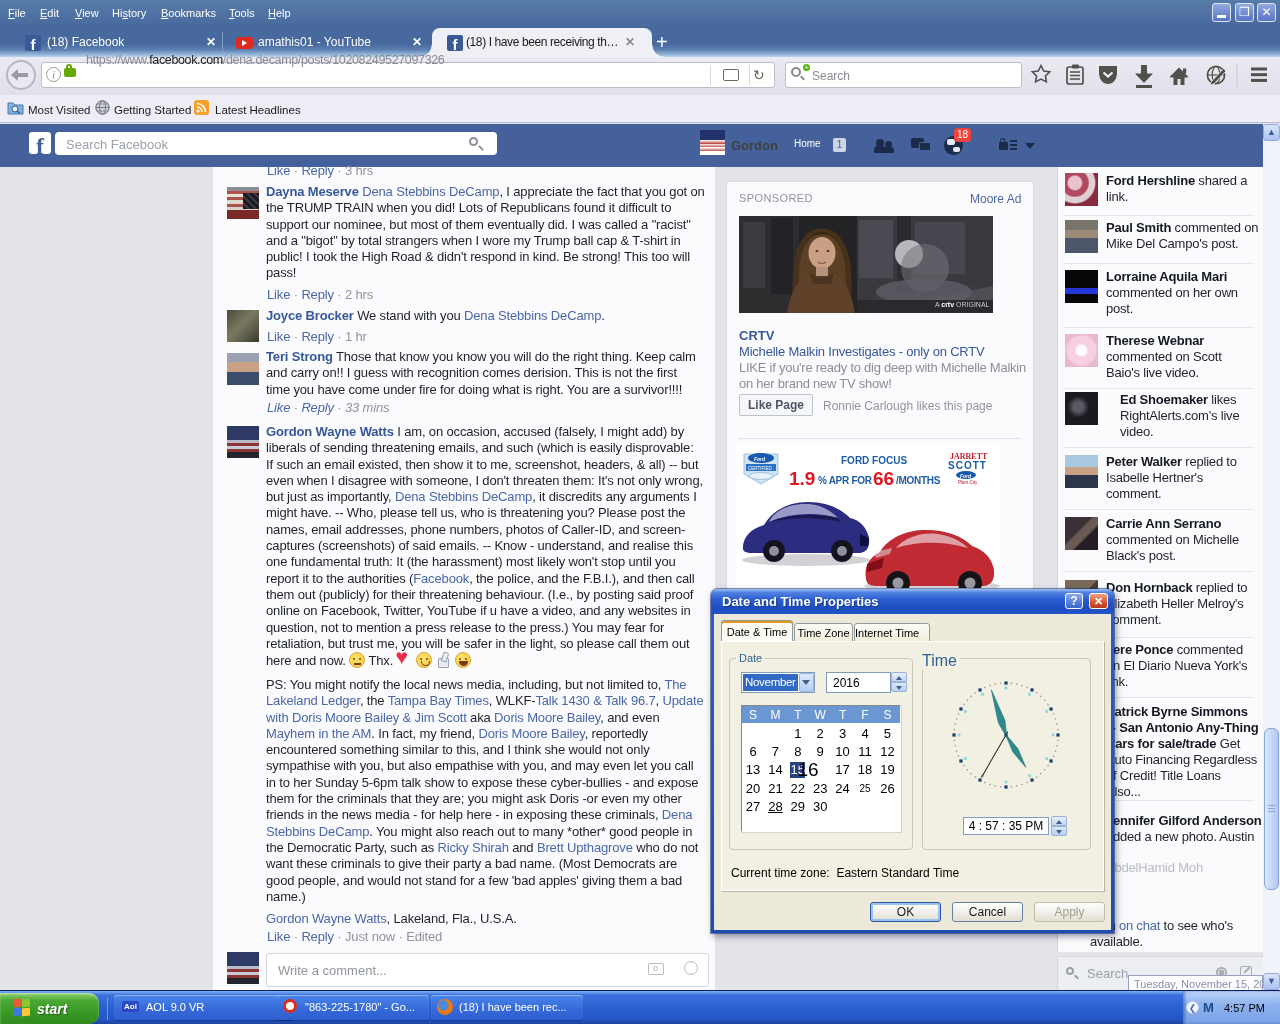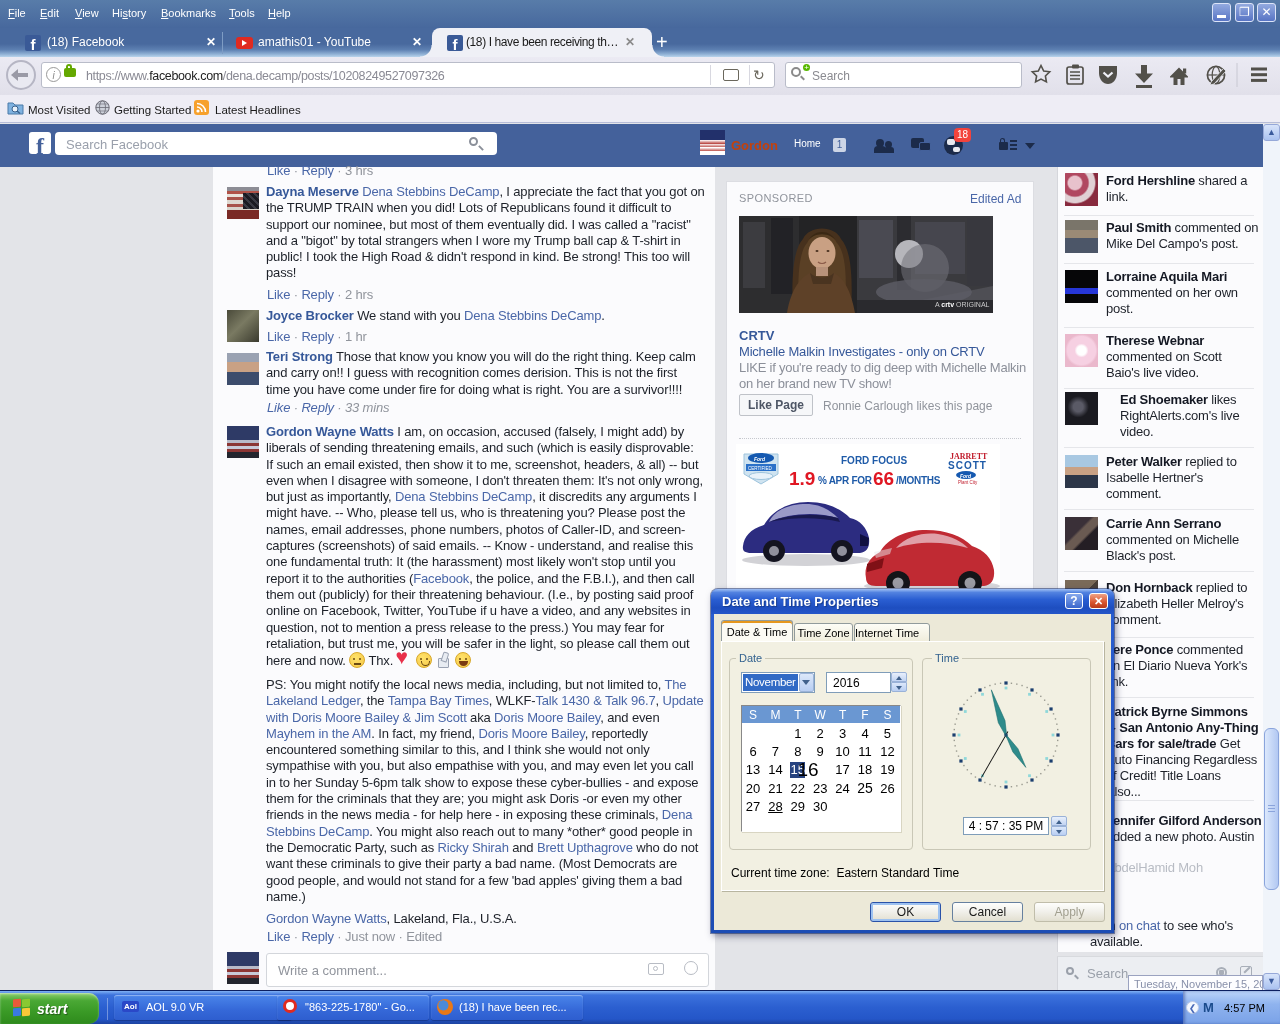--- a/index.html
+++ b/index.html
@@ -94,21 +94,21 @@
 <span class="tclose" style="left:656px;top:31px;font-size:20px;font-weight:normal;">+</span>
 
 <div id="navbar" class="abs"></div>
 <div class="abs" style="left:6px;top:60px;width:30px;height:30px;border-radius:50%;border:2px solid #b6b6c4;background:#e9e9f1;"></div>
 <div class="abs" style="left:17px;top:73px;width:11px;height:4px;background:#9a9aa6;"></div>
 <div class="abs" style="left:11px;top:69px;width:0;height:0;border-top:6px solid transparent;border-bottom:6px solid transparent;border-right:7px solid #9a9aa6;"></div>
 <div class="field" style="left:41px;top:62px;width:734px;height:26px;"></div>
 <div class="abs" style="left:46px;top:67px;width:15px;height:15px;border:1px solid #999;border-radius:50%;color:#888;font-size:10px;text-align:center;line-height:15px;font-style:italic;">i</div>
 <div class="abs" style="left:64px;top:68px;width:12px;height:9px;background:#64a800;border-radius:2px;"></div>
 <div class="abs" style="left:66px;top:64px;width:6px;height:6px;border:2px solid #64a800;border-bottom:none;border-radius:4px 4px 0 0;"></div>
-<div class="abs" style="left:86px;top:69px;font-size:12.5px;letter-spacing:-0.35px;color:#8a8a94;text-align:center;">https://www.<span style="color:#222;">facebook.com</span>/dena.decamp/posts/10208249527097326</div>
+<div class="abs" style="left:86px;top:53px;font-size:12.5px;letter-spacing:-0.35px;color:#8a8a94;text-align:center;">https://www.<span style="color:#222;">facebook.com</span>/dena.decamp/posts/10208249527097326</div>
 <div class="abs" style="left:710px;top:65px;width:1px;height:20px;background:#d8d8e0;"></div>
 <div class="abs" style="left:723px;top:69px;width:16px;height:12px;border:1.5px solid #6a675c;border-radius:2px;"></div>
 <div class="abs" style="left:749px;top:65px;width:1px;height:20px;background:#d8d8e0;"></div>
 <div class="abs" style="left:753px;top:67px;color:#6a675c;font-size:14px;">↻</div>
 <div class="field" style="left:785px;top:62px;width:237px;height:26px;"></div>
 <div class="abs" style="left:791px;top:67px;width:10px;height:10px;border:2px solid #8a8a8a;border-radius:50%;"></div>
 <div class="abs" style="left:800px;top:77px;width:5px;height:2px;background:#8a8a8a;transform:rotate(45deg);"></div>
 <div class="abs" style="left:803px;top:64px;width:7px;height:7px;background:#58b800;border-radius:50%;color:#fff;font-size:8px;line-height:7px;text-align:center;">+</div>
 <div class="abs" style="left:812px;top:69px;font-size:12px;color:#8a8a90;">Search</div>
 
@@ -160,21 +160,21 @@
 <span class="bktxt" style="left:215px;">Latest Headlines</span>
 
 <div id="fbbar" class="abs"></div>
 <div class="abs" style="left:29px;top:132px;width:22px;height:22px;background:#fff;border-radius:3px;"></div>
 <div class="abs" style="left:36px;top:133px;width:15px;height:21px;overflow:hidden;color:#44619b;font-weight:bold;font-size:24px;line-height:27px;font-family:'Liberation Serif',serif;">f</div>
 <div class="abs" style="left:55px;top:132px;width:442px;height:23px;background:#fff;border-radius:4px;"></div>
 <div class="abs" style="left:66px;top:137px;font-size:13px;color:#9aa0ac;">Search Facebook</div>
 <div class="abs" style="left:469px;top:137px;width:9px;height:9px;border:2px solid #8a8f99;border-radius:50%;"></div>
 <div class="abs" style="left:478px;top:147px;width:6px;height:2px;background:#8a8f99;transform:rotate(45deg);"></div>
 <div class="abs" style="left:700px;top:130px;width:25px;height:25px;background:linear-gradient(#22306b 40%,#fff 40%,#b8443e 55%,#fff 55%,#b8443e 70%,#fff 70%,#b8443e 85%,#fff 85%);"></div>
-<div class="abs" style="left:731px;top:138px;font-size:13px;font-weight:bold;color:#c2410c;">Gordon</div>
+<div class="abs" style="left:731px;top:138px;font-size:13px;font-weight:bold;color:#404040;">Gordon</div>
 <div class="abs" style="left:794px;top:138px;font-size:10px;font-weight:normal;color:#fff;">Home</div>
 <div class="abs" style="left:833px;top:138px;width:13px;height:14px;background:#cdd5e6;border-radius:2px;color:#44619b;font-size:10px;text-align:center;line-height:14px;">1</div>
 
 <div class="abs" style="left:876px;top:139px;width:8px;height:8px;background:#1c2b4a;border-radius:50%;"></div>
 <div class="abs" style="left:874px;top:146px;width:12px;height:7px;background:#1c2b4a;border-radius:4px 4px 0 0;"></div>
 <div class="abs" style="left:885px;top:141px;width:7px;height:7px;background:#1c2b4a;border-radius:50%;"></div>
 <div class="abs" style="left:884px;top:147px;width:10px;height:6px;background:#1c2b4a;border-radius:3px 3px 0 0;"></div>
 <div class="abs" style="left:911px;top:138px;width:13px;height:10px;background:#1c2b4a;border-radius:2px;"></div>
 <div class="abs" style="left:919px;top:142px;width:12px;height:9px;background:#1c2b4a;border-radius:2px;border:1px solid #44619b;"></div>
 <div class="abs" style="left:944px;top:136px;width:19px;height:19px;background:#1c2b4a;border-radius:50%;"></div>
@@ -209,21 +209,21 @@
 <div class="meta" style="left:267px;top:929px;"><span class="lk">Like</span> <span class="gy">·</span> <span class="lk">Reply</span> <span class="gy">· Just now · Edited</span></div>
 
 <div class="av" style="left:227px;top:952px;background:linear-gradient(180deg,#2e3a66 0 45%,#b8bac8 45% 52%,#8c3634 52% 62%,#c8cad8 62% 72%,#8c3634 72% 82%,#23252e 82% 100%);"></div>
 <div class="abs" style="left:266px;top:953px;width:443px;height:34px;background:#fff;border:1px solid #d3d6db;border-radius:3px;"></div>
 <div class="abs" style="left:278px;top:963px;font-size:13px;color:#90949c;">Write a comment...</div>
 <div class="abs" style="left:648px;top:963px;width:16px;height:12px;border:1.5px solid #b8bcc4;border-radius:2px;"></div>
 <div class="abs" style="left:653px;top:966px;width:5px;height:5px;border:1.5px solid #b8bcc4;border-radius:50%;"></div>
 <div class="abs" style="left:684px;top:961px;width:14px;height:14px;border:1.5px solid #b8bcc4;border-radius:50%;"></div>
 <div id="sponscard" class="abs"></div>
 <div class="abs" style="left:739px;top:192px;font-size:11px;font-weight:normal;color:#90949c;letter-spacing:.4px;">SPONSORED</div>
-<div class="abs" style="left:970px;top:192px;font-size:12px;color:#4a67a8;">Edited Ad</div>
+<div class="abs" style="left:970px;top:192px;font-size:12px;color:#4a67a8;">Moore Ad</div>
 
 <svg class="abs" style="left:739px;top:216px;" width="254" height="97" viewBox="0 0 254 97">
  <rect width="254" height="97" fill="#232325"></rect>
  <rect x="0" y="0" width="60" height="97" fill="#2d2d2f"></rect>
  <rect x="4" y="6" width="22" height="66" fill="#3c3c40"></rect>
  <rect x="32" y="2" width="22" height="76" fill="#222226"></rect>
  <rect x="118" y="0" width="136" height="97" fill="#3a3a3e"></rect>
  <rect x="120" y="4" width="34" height="58" fill="#4a4a52"></rect>
  <rect x="158" y="0" width="14" height="74" fill="#2c2c30"></rect>
  <rect x="176" y="6" width="50" height="52" fill="#46464e"></rect>
@@ -394,30 +394,30 @@
       <span style="position:absolute;left:48.3px;top:36.9px;width:15px;height:16px;text-align:center;font-size:13px;line-height:16px;background:#26427f;color:#fff;">15</span>
       <span style="position:absolute;left:55px;top:36.4px;width:22px;height:17px;text-align:center;font-size:19px;line-height:17px;color:#000;">16</span>
       <span style="position:absolute;left:89.6px;top:36.4px;width:22px;height:17px;text-align:center;font-size:13px;line-height:17px;color:#000;">17</span>
       <span style="position:absolute;left:112px;top:36.4px;width:22px;height:17px;text-align:center;font-size:13px;line-height:17px;color:#000;">18</span>
       <span style="position:absolute;left:134.39999999999998px;top:36.4px;width:22px;height:17px;text-align:center;font-size:13px;line-height:17px;color:#000;">19</span>
       <span style="position:absolute;left:0px;top:54.599999999999994px;width:22px;height:17px;text-align:center;font-size:13px;line-height:17px;color:#000;">20</span>
       <span style="position:absolute;left:22.4px;top:54.599999999999994px;width:22px;height:17px;text-align:center;font-size:13px;line-height:17px;color:#000;">21</span>
       <span style="position:absolute;left:44.8px;top:54.599999999999994px;width:22px;height:17px;text-align:center;font-size:13px;line-height:17px;color:#000;">22</span>
       <span style="position:absolute;left:67.19999999999999px;top:54.599999999999994px;width:22px;height:17px;text-align:center;font-size:13px;line-height:17px;color:#000;">23</span>
       <span style="position:absolute;left:89.6px;top:54.599999999999994px;width:22px;height:17px;text-align:center;font-size:13px;line-height:17px;color:#000;">24</span>
-      <span style="position:absolute;left:112px;top:54.599999999999994px;width:22px;height:17px;text-align:center;font-size:14px;line-height:17px;color:#000;">25</span>
+      <span style="position:absolute;left:112px;top:54.599999999999994px;width:22px;height:17px;text-align:center;font-size:10px;line-height:17px;color:#000;">25</span>
       <span style="position:absolute;left:134.39999999999998px;top:54.599999999999994px;width:22px;height:17px;text-align:center;font-size:13px;line-height:17px;color:#000;">26</span>
       <span style="position:absolute;left:0px;top:72.8px;width:22px;height:17px;text-align:center;font-size:13px;line-height:17px;color:#000;">27</span>
       <span style="position:absolute;left:22.4px;top:72.8px;width:22px;height:17px;text-align:center;font-size:13px;line-height:17px;color:#000;text-decoration:underline;">28</span>
       <span style="position:absolute;left:44.8px;top:72.8px;width:22px;height:17px;text-align:center;font-size:13px;line-height:17px;color:#000;">29</span>
       <span style="position:absolute;left:67.19999999999999px;top:72.8px;width:22px;height:17px;text-align:center;font-size:13px;line-height:17px;color:#000;">30</span>
     </div>
 
   <div class="abs" style="left:211px;top:69px;width:169px;height:192px;border:1px solid #c9c7b6;border-radius:4px;"></div>
-  <div class="abs" style="left:221px;top:63px;padding:0 3px;background:#f2f0e2;font-size:11px;color:#33628f;">Time</div>
+  <div class="abs" style="left:208px;top:63px;padding:0 3px;background:#f2f0e2;font-size:16px;color:#33628f;">Time</div>
   <svg class="abs" style="left:235px;top:86px;" width="120" height="120" viewBox="0 0 120 120">
     <g id="clockdots">
         <rect x="58.4" y="6.4" width="3.2" height="3.2" fill="#1b3e6e"></rect>
         <rect x="58.6" y="11.6" width="2.8" height="2.8" fill="#8fd8da"></rect>
         <rect x="64.73548008991797" y="7.584861440849788" width="1.4" height="1.4" fill="#9a9a90"></rect>
         <rect x="70.11140792252348" y="8.436324761842105" width="1.4" height="1.4" fill="#9a9a90"></rect>
         <rect x="75.36888370749726" y="9.845061152652018" width="1.4" height="1.4" fill="#9a9a90"></rect>
         <rect x="80.4503054399416" y="11.795636202584756" width="1.4" height="1.4" fill="#9a9a90"></rect>
         <rect x="84.4" y="13.366679003209187" width="3.2" height="3.2" fill="#1b3e6e"></rect>
         <rect x="82.1" y="17.89680602213138" width="2.8" height="2.8" fill="#8fd8da"></rect>

